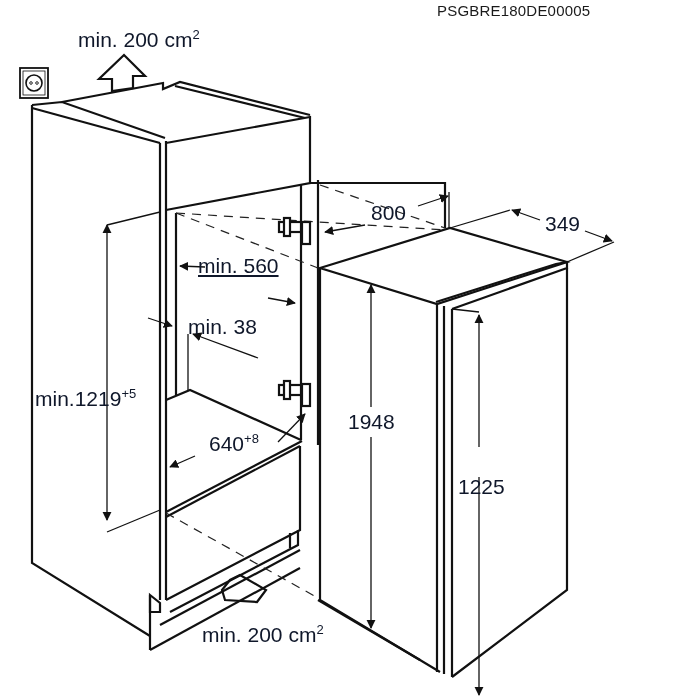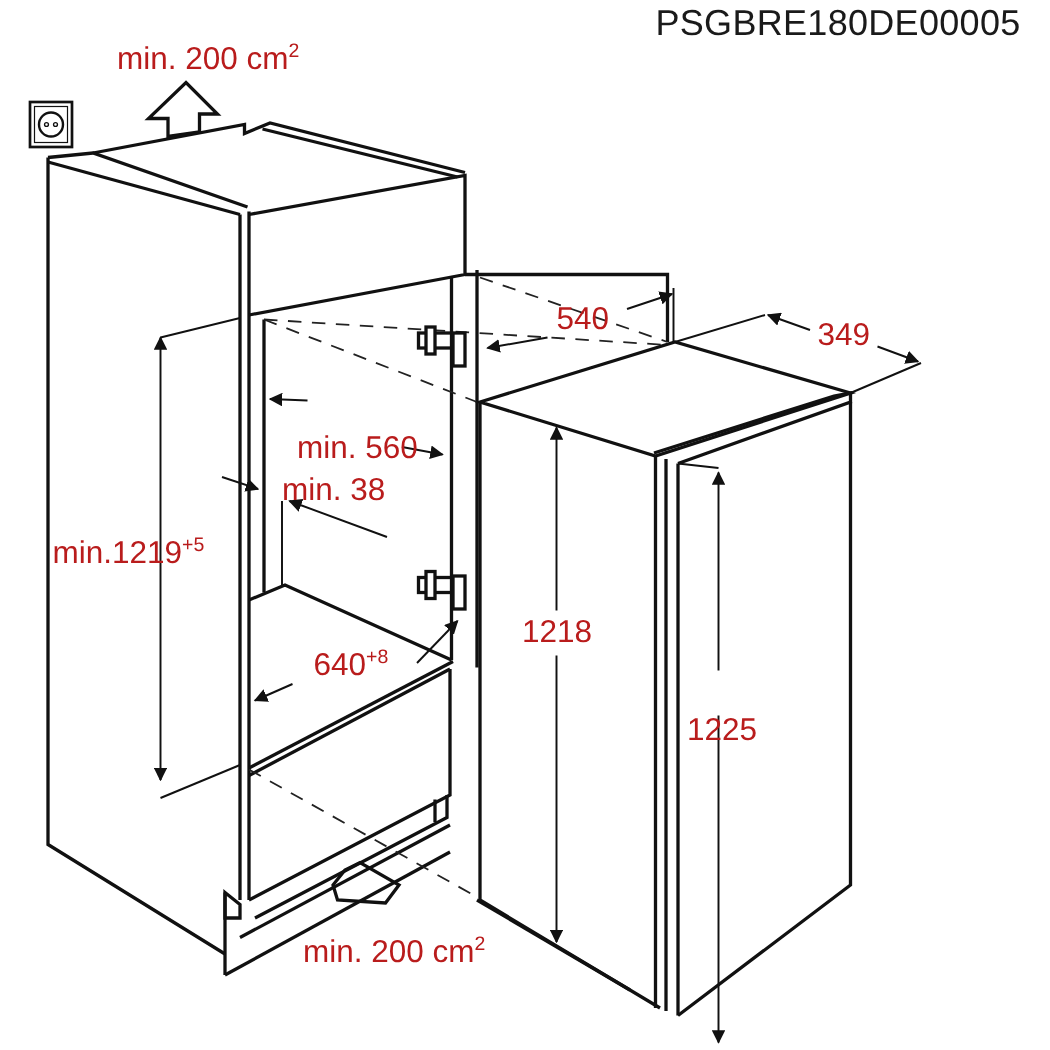--- a/index.html
+++ b/index.html
@@ -3,23 +3,23 @@
 <meta charset="utf-8">
 <style>
   html, body { margin: 0; padding: 0; background: #ffffff; }
   body { width: 700px; height: 700px; overflow: hidden; position: relative;
          font-family: "Liberation Sans", sans-serif; color: #1a1a1a; }
   svg { position: absolute; left: 0; top: 0; }
   .ln { stroke: #111; stroke-width: 2.2; fill: none; stroke-linejoin: miter; }
   .th { stroke: #111; stroke-width: 1.3; fill: none; }
   .ds { stroke: #222; stroke-width: 1.2; fill: none; stroke-dasharray: 9 7; }
   .fl { fill: #fff; stroke: #111; stroke-width: 2.2; }
-  .lbl { position: absolute; font-size: 21px; line-height: 1; white-space: nowrap; color: #b91c1c; }
+  .lbl { position: absolute; font-size: 21px; line-height: 1; white-space: nowrap; color: #0f172a; }
   .lbl sup { font-size: 13px; vertical-align: 0; position: relative; top: -8px; }
-  .code { position: absolute; font-size: 24px; letter-spacing: 0.2px; white-space: nowrap; }
+  .code { position: absolute; font-size: 15px; letter-spacing: 0.2px; white-space: nowrap; }
 </style>
 </head>
 <body>
 
 <svg width="700" height="700" viewBox="0 0 700 700">
   <defs>
     <marker id="ah" viewBox="0 0 10 10" refX="9" refY="5" markerWidth="7" markerHeight="7" orient="auto-start-reverse">
       <path d="M0,0 L10,5 L0,10 z" fill="#111"></path>
     </marker>
   </defs>
@@ -137,32 +137,32 @@
   <path class="ln" d="M112,91 L112,79 L99,79 L124,55 L145,76 L133,76 L133,88 Z"></path>
   <path class="ln" d="M222,590 L225,600 L257,602 L266,590 L240,575 L230,580 Z" fill="#fff"></path>
 </svg>
 
 <div class="code" style="left:437px; top:2px;">PSGBRE180DE00005</div>
 
 <div class="lbl" style="left:78px; top:29px;">
   <span>min. 200 cm</span><sup>2</sup>
 </div>
 
-<div class="lbl" style="left:371px; top:202px;">540</div>
+<div class="lbl" style="left:371px; top:202px;">800</div>
 <div class="lbl" style="left:545px; top:213px;">349</div>
 
-<div class="lbl" style="left:198px; top:288px;">min. 560</div>
+<div class="lbl" style="left:198px; top:255px;text-decoration:underline;">min. 560</div>
 <div class="lbl" style="left:188px; top:316px;">min. 38</div>
 
-<div class="lbl" style="left:35px; top:358px;">
+<div class="lbl" style="left:35px; top:388px;">
   <span>min.1219</span><sup>+5</sup>
 </div>
 
 <div class="lbl" style="left:209px; top:433px;">
   <span>640</span><sup>+8</sup>
 </div>
 
-<div class="lbl" style="left:348px; top:411px;">1218</div>
+<div class="lbl" style="left:348px; top:411px;">1948</div>
 <div class="lbl" style="left:458px; top:476px;">1225</div>
 
 <div class="lbl" style="left:202px; top:624px;">
   <span>min. 200 cm</span><sup>2</sup>
 </div>
 
 </body></html>

